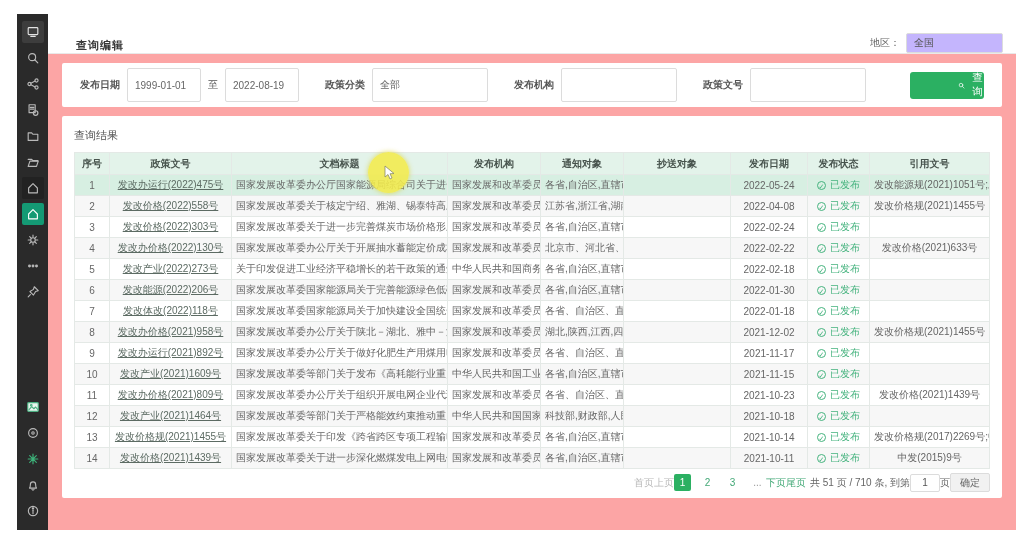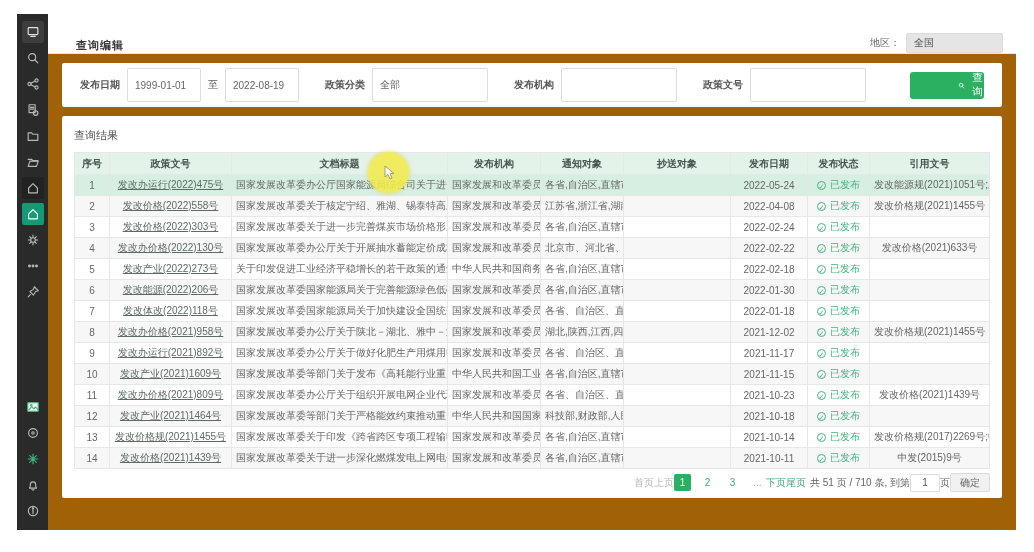--- a/index.html
+++ b/index.html
@@ -21,24 +21,24 @@
   .side-icon.active svg { stroke:#fff; }
   .side-icon.img-ic svg { stroke:#4caf82; fill:#eaf6ef; }
   .side-icon.green-ic svg { stroke:#3db37a; }
   .side-spacer { flex:1 1 auto; }
 
   
   .header { position:absolute; left:31px; top:0; right:0; height:40px; background:#fff; border-bottom:1px solid #e9e9e9; display:flex; align-items:flex-end; }
   .page-title { font-size:11px; font-weight:700; color:#3a3a3a; padding-left:28px; letter-spacing:1px; }
   .header-right { margin-left:auto; display:flex; align-items:center; padding-right:13px; gap:6px; }
   .region-label { font-size:10px; color:#666; }
-  .tb-input { height:20px; border:1px solid #dcdcdc; border-radius:2px; background:#e5e5e5; font-size:10px; color:#555; padding:0 7px; font-family:inherit; outline:none; }
-
-  
-  .content { position:absolute; left:31px; top:40px; right:0; bottom:0; background:#a16207; }
+  .tb-input { height:20px; border:1px solid #dcdcdc; border-radius:2px; background:#c4b5fd; font-size:10px; color:#555; padding:0 7px; font-family:inherit; outline:none; }
+
+  
+  .content { position:absolute; left:31px; top:40px; right:0; bottom:0; background:#fca5a5; }
   .filter-card { position:absolute; left:14px; right:14px; top:9px; height:44px; background:#fff; border-radius:2px; display:flex; align-items:center; padding:0 18px; }
   .f-label { font-size:10px; color:#555; font-weight:700; white-space:nowrap; margin-right:7px; }
   .f-input { height:34px; border:1px solid #dcdcdc; border-radius:2px; font-size:10px; color:#666; padding:0 7px; font-family:inherit; outline:none; }
   .f-gap { width:26px; }
   .to-label { font-size:10px; color:#555; margin:0 7px; }
   .query-btn { margin-left:auto; width:74px; height:27px; background:var(--accent); border:none; border-radius:3px; color:#fff; font-size:10.5px; display:flex; align-items:center; justify-content:center; gap:6px; cursor:pointer; font-family:inherit;padding-left:48px; }
   .query-btn svg { width:11px; height:11px; stroke:#fff; fill:none; stroke-width:1.6; stroke-linecap:round; }
 
   
   .results-card { position:absolute; left:14px; right:14px; top:62px; height:382px; background:#fff; border-radius:2px; padding:12px 12px 0; }

